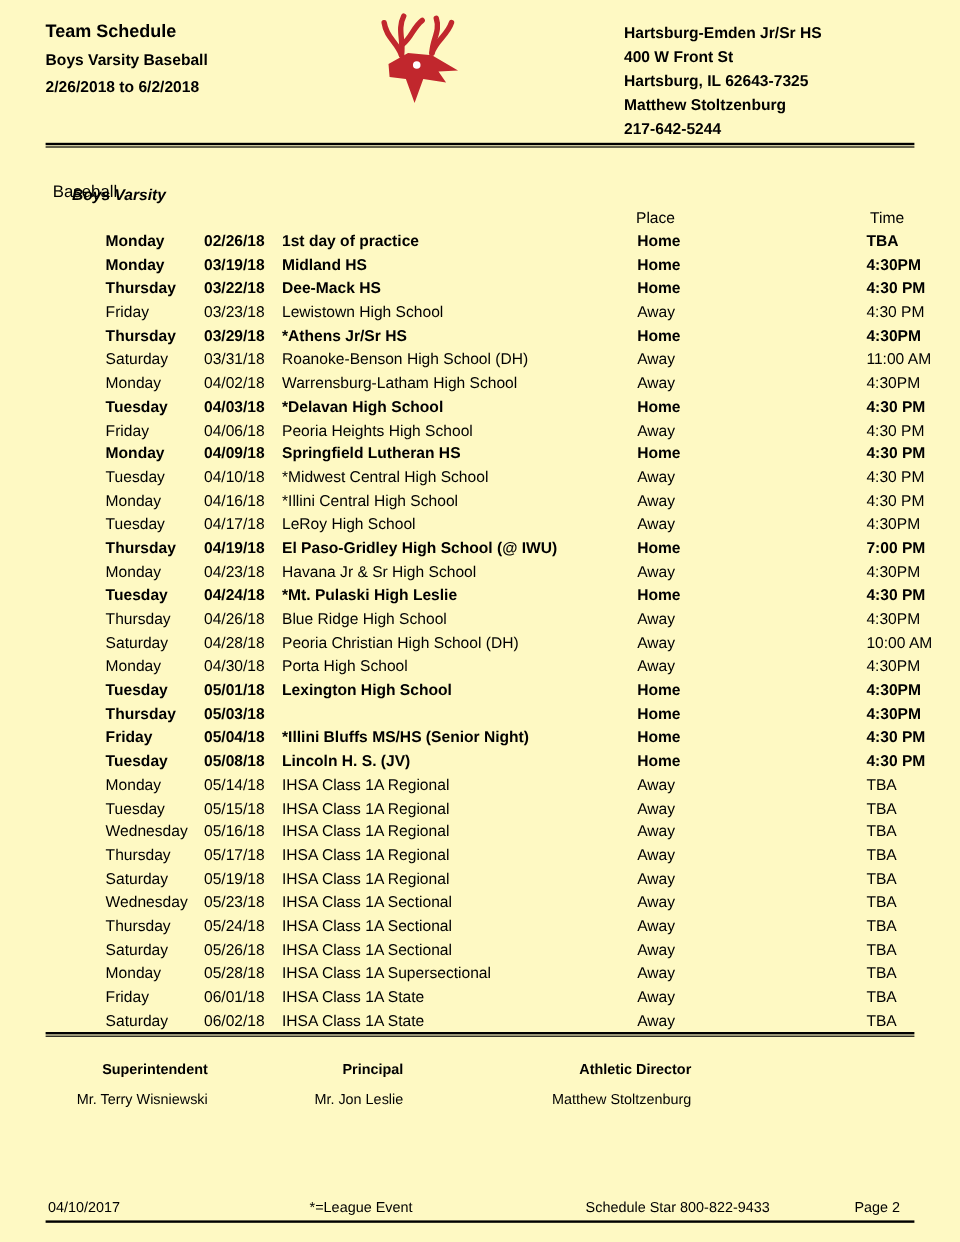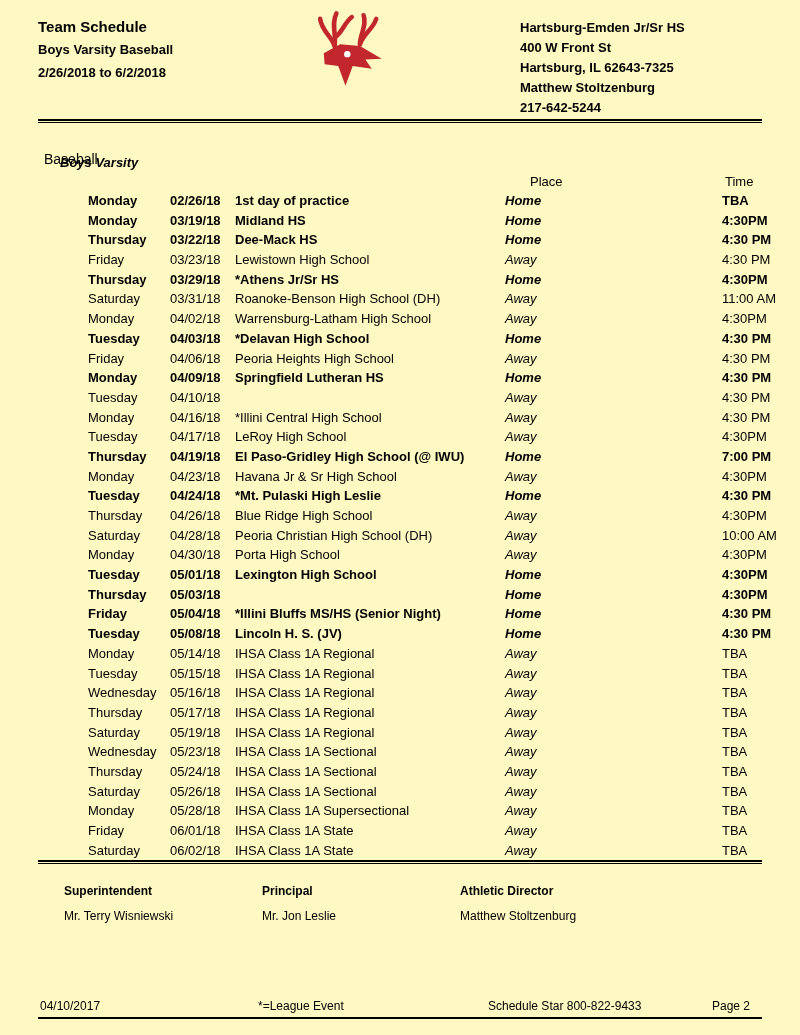--- a/index.html
+++ b/index.html
@@ -25,29 +25,29 @@
   .col-headers { position:absolute; top:174px; left:38px; right:38px; height:16px; font-size:13px; }
   .ch-place { position:absolute; left:492px; }
   .ch-time  { position:absolute; left:687px; }
 
   .rows { position:absolute; top:191px; left:38px; right:38px; }
   .row { position:relative; height:19.7px; font-size:13px; line-height:19.7px; }
   .row.bold { font-weight:bold; }
   .c-day   { position:absolute; left:50px;  white-space:nowrap; }
   .c-date  { position:absolute; left:132px; white-space:nowrap; }
   .c-event { position:absolute; left:197px; white-space:nowrap; }
-  .c-place { position:absolute; left:467px; white-space:nowrap;font-style:italic; }
+  .c-place { position:absolute; left:493px; white-space:nowrap; }
   .c-time  { position:absolute; left:684px; white-space:nowrap; }
 
   .staff { position:absolute; top:884px; left:38px; right:38px; font-size:12px; }
   .staff-col { position:absolute; top:0; }
   .staff-col.s0 { left:26px; }
   .staff-col.s1 { left:224px; }
   .staff-col.s2 { left:422px; }
-  .staff-title { font-weight:bold; margin-bottom:11px; }
+  .staff-title { font-weight:bold; margin-bottom:11px;text-align:right; }
 
   .footer { position:absolute; top:999px; left:38px; right:38px; font-size:12px; height:16px; }
   .f-date   { position:absolute; left:2px; }
   .f-legend { position:absolute; left:220px; }
   .f-vendor { position:absolute; left:450px;text-align:right; }
   .f-page   { position:absolute; left:674px; }
   .footer-rule { position:absolute; top:1017px; left:38px; right:38px; border-top:2px solid #000; }
 </style>
 </head>
 <body>
@@ -169,20 +169,21 @@
     <span class="c-day">Monday</span>
     <span class="c-date">04/09/18</span>
     <span class="c-event">Springfield Lutheran HS</span>
     <span class="c-place">Home</span>
     <span class="c-time">4:30 PM</span>
   </div>
 
   <div class="row">
     <span class="c-day">Tuesday</span>
     <span class="c-date">04/10/18</span>
+    <span class="c-event">*Midwest Central High School</span>
     <span class="c-place">Away</span>
     <span class="c-time">4:30 PM</span>
   </div>
 
   <div class="row">
     <span class="c-day">Monday</span>
     <span class="c-date">04/16/18</span>
     <span class="c-event">*Illini Central High School</span>
     <span class="c-place">Away</span>
     <span class="c-time">4:30 PM</span>

